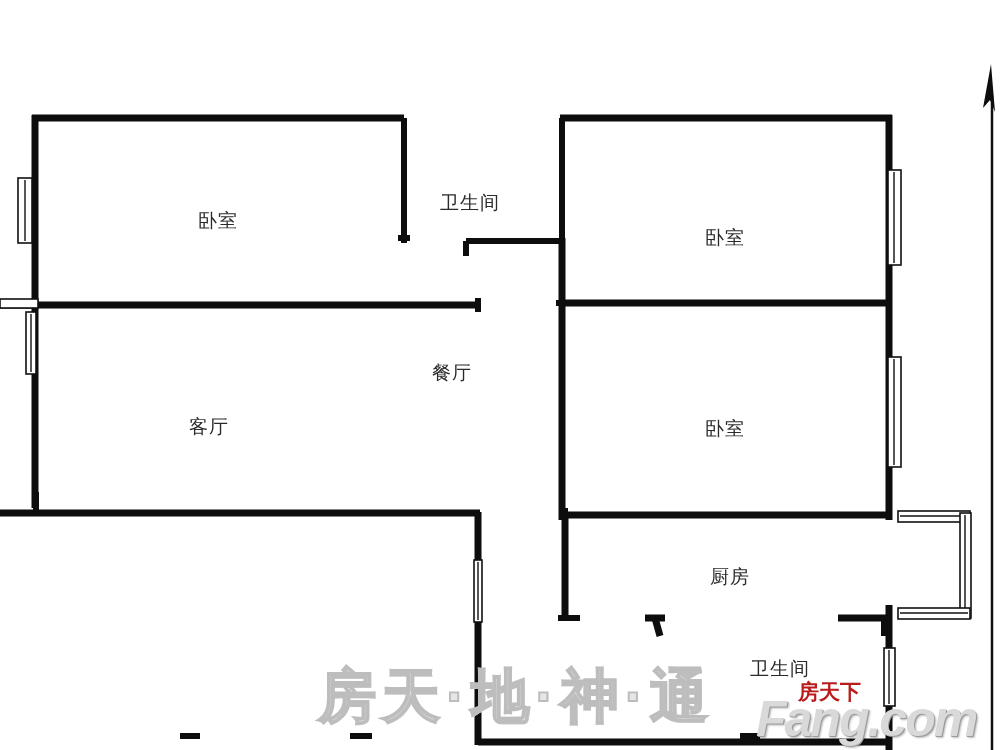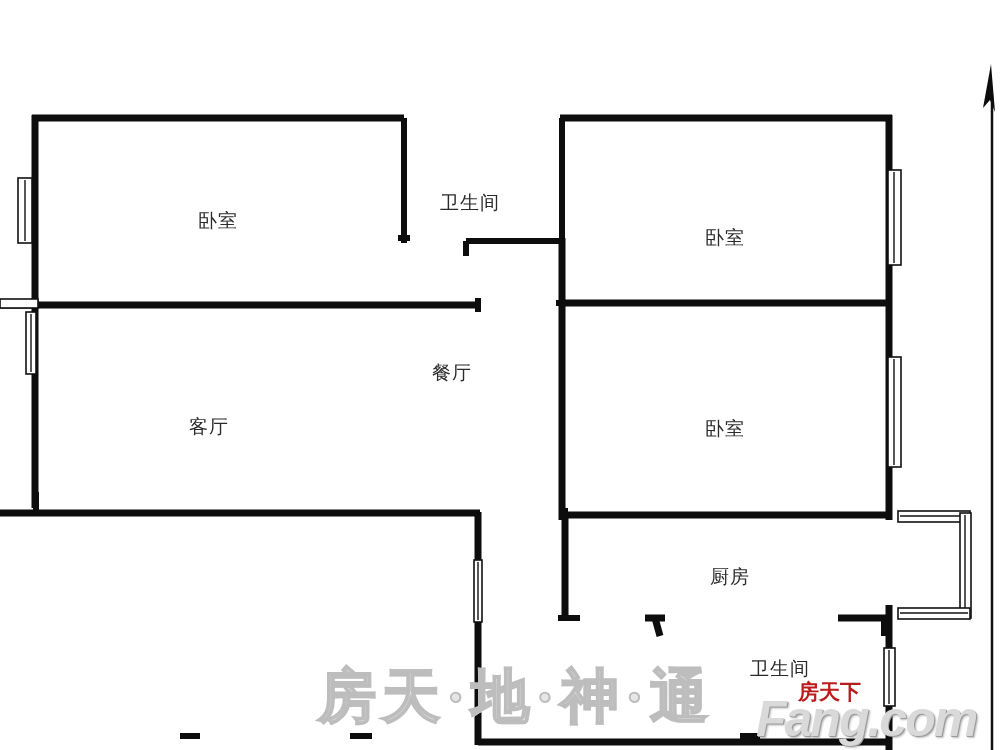--- a/index.html
+++ b/index.html
@@ -63,21 +63,21 @@
     top: 658px;
     font-size: 58px;
     font-weight: bold;
     letter-spacing: 6px;
     color: transparent;
     -webkit-text-stroke: 2px #bdbdbd;
     text-shadow: 1px 1px 0 #e6e6e6;
     white-space: nowrap;
     user-select: none;
     pointer-events: none;
-    font-family: Liberation Serif, serif;
+    font-family: Liberation Sans, sans-serif;
   }
   .wm-fang {
     position: absolute;
     left: 756px;
     top: 676px;
     width: 200px;
     height: 74px;
     pointer-events: none;
     user-select: none;
   }

